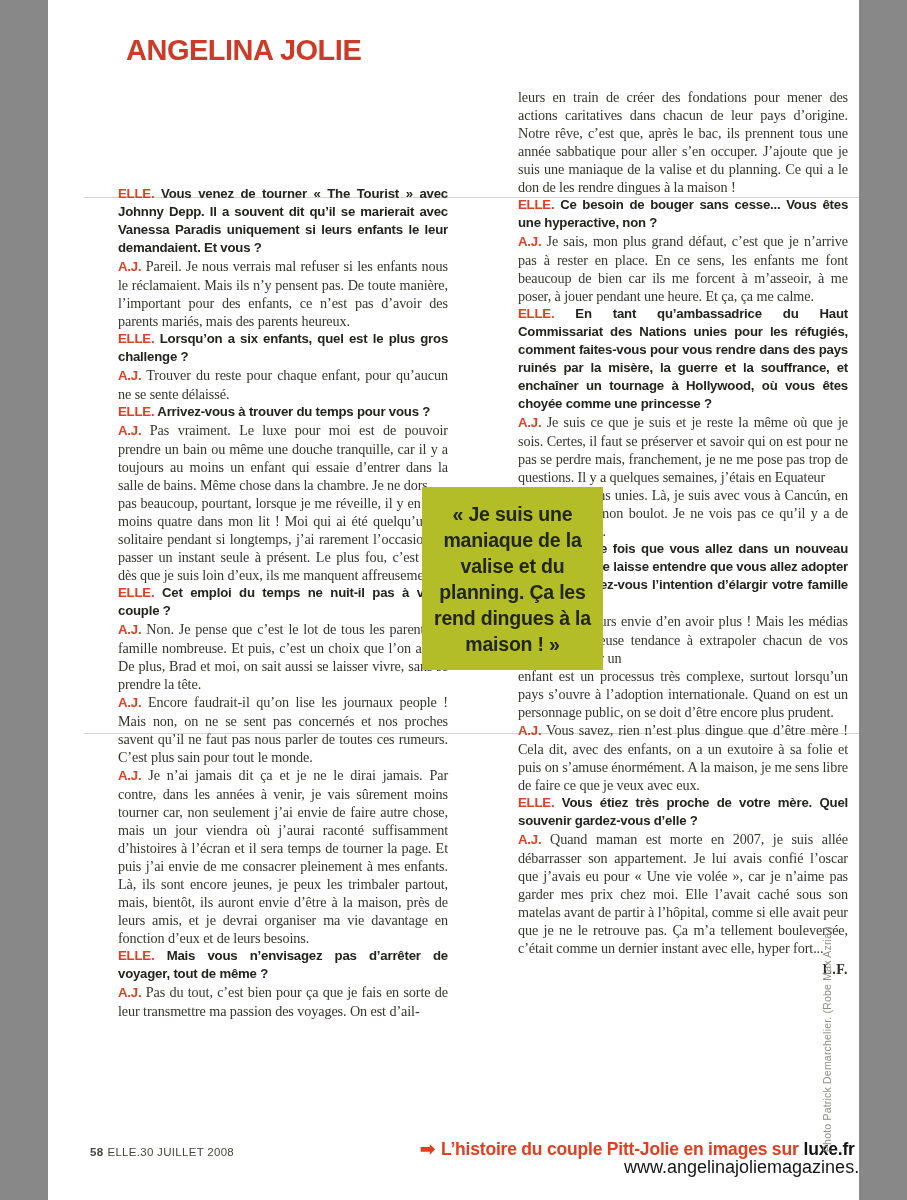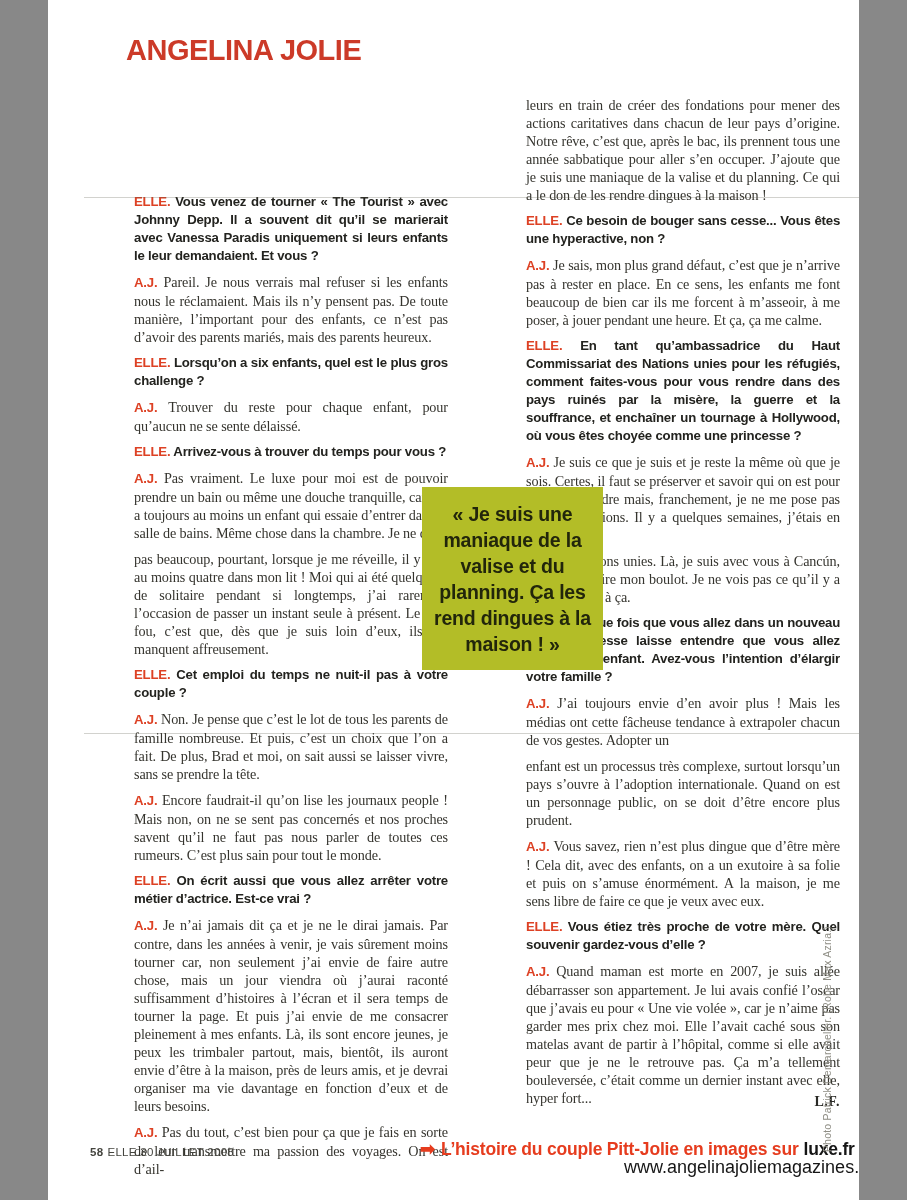--- a/index.html
+++ b/index.html
@@ -8,23 +8,23 @@
     background:#ffffff; overflow:hidden;
     font-family:"Liberation Serif", serif;
   }
   .title {
     position:absolute; left:78px; top:34px;
     font-family:"Liberation Sans", sans-serif; font-weight:bold;
     font-size:29px; letter-spacing:-0.5px; color:#cc3a28;
   }
   .col { position:absolute; width:330px; text-align:justify; color:#35342e;
          font-size:14.2px; line-height:18px; letter-spacing:-0.1px; }
-  .col-left  { left:78px;  top:185px; }
+  .col-left  { left:70px;  top:185px; }
   .col-right { left:470px; top:88px;  }
-  .col p { margin:8px; }
+  .col p { margin:0; }
   p.q { font-family:"Liberation Sans", sans-serif; font-weight:bold;
         font-size:13.2px; color:#23231f; letter-spacing:-0.2px; line-height:18px; }
   .spk { font-family:"Liberation Sans", sans-serif; font-weight:bold;
          font-size:13.2px; color:#dd4124; letter-spacing:-0.2px; }
   .wrapR { margin-right:38px; }
   .wrapL { margin-left:92px; }
   .pullquote {
     position:absolute; left:374px; top:487px; width:181px; height:183px;
     background:#b3bd27; z-index:3; box-sizing:border-box; padding:16px 4px;
     display:flex; align-items:center; justify-content:center; text-align:center;
@@ -75,22 +75,22 @@
     <p class="q"><span class="spk">ELLE.</span> <span>Vous venez de tourner «&nbsp;The Tourist&nbsp;» avec Johnny Depp. Il a souvent dit qu’il se marierait avec Vanessa Paradis uniquement si leurs enfants le leur demandaient. Et vous ?</span></p>
     <p class="a"><span class="spk">A.J.</span> <span>Pareil. Je nous verrais mal refuser si les enfants nous le réclamaient. Mais ils n’y pensent pas. De toute manière, l’important pour des enfants, ce n’est pas d’avoir des parents mariés, mais des parents heureux.</span></p>
     <p class="q"><span class="spk">ELLE.</span> <span>Lorsqu’on a six enfants, quel est le plus gros challenge ?</span></p>
     <p class="a"><span class="spk">A.J.</span> <span>Trouver du reste pour chaque enfant, pour qu’aucun ne se sente délaissé.</span></p>
     <p class="q"><span class="spk">ELLE.</span> <span>Arrivez-vous à trouver du temps pour vous ?</span></p>
     <p class="a"><span class="spk">A.J.</span> <span>Pas vraiment. Le luxe pour moi est de pouvoir prendre un bain ou même une douche tranquille, car il y a toujours au moins un enfant qui essaie d’entrer dans la salle de bains. Même chose dans la chambre. Je ne dors</span></p>
     <p class="a wrapR"><span>pas beaucoup, pourtant, lorsque je me réveille, il y en a au moins quatre dans mon lit ! Moi qui ai été quelqu’un de solitaire pendant si longtemps, j’ai rarement l’occasion de passer un instant seule à présent. Le plus fou, c’est que, dès que je suis loin d’eux, ils me manquent affreusement.</span></p>
     <p class="q wrapR"><span class="spk">ELLE.</span> <span>Cet emploi du temps ne nuit-il pas à votre couple ?</span></p>
     <p class="a"><span class="spk">A.J.</span> <span>Non. Je pense que c’est le lot de tous les parents de famille nombreuse. Et puis, c’est un choix que l’on a fait. De plus, Brad et moi, on sait aussi se laisser vivre, sans se prendre la tête.</span></p>
     <p class="a"><span class="spk">A.J.</span> <span>Encore faudrait-il qu’on lise les journaux people ! Mais non, on ne se sent pas concernés et nos proches savent qu’il ne faut pas nous parler de toutes ces rumeurs. C’est plus sain pour tout le monde.</span></p>
-    <p class="q"><span class="spk">ELLE.</span> <span>On écrit aussi que vous allez arrêter votre métier d’actrice. Est-ce vrai ?</span></p>
     <p class="a"><span class="spk">A.J.</span> <span>Je n’ai jamais dit ça et je ne le dirai jamais. Par contre, dans les années à venir, je vais sûrement moins tourner car, non seulement j’ai envie de faire autre chose, mais un jour viendra où j’aurai raconté suffisamment d’histoires à l’écran et il sera temps de tourner la page. Et puis j’ai envie de me consacrer pleinement à mes enfants. Là, ils sont encore jeunes, je peux les trimbaler partout, mais, bientôt, ils auront envie d’être à la maison, près de leurs amis, et je devrai organiser ma vie davantage en fonction d’eux et de leurs besoins.</span></p>
+    <p class="q"><span class="spk">ELLE.</span> <span>Mais vous n’envisagez pas d’arrêter de voyager, tout de même ?</span></p>
     <p class="a"><span class="spk">A.J.</span> <span>Pas du tout, c’est bien pour ça que je fais en sorte de leur transmettre ma passion des voyages. On est d’ail-</span></p>
   </div>
 
   <div class="col col-right">
     <p class="a"><span>leurs en train de créer des fondations pour mener des actions caritatives dans chacun de leur pays d’origine. Notre rêve, c’est que, après le bac, ils prennent tous une année sabbatique pour aller s’en occuper. J’ajoute que je suis une maniaque de la valise et du planning. Ce qui a le don de les rendre dingues à la maison !</span></p>
     <p class="q"><span class="spk">ELLE.</span> <span>Ce besoin de bouger sans cesse... Vous êtes une hyperactive, non ?</span></p>
     <p class="a"><span class="spk">A.J.</span> <span>Je sais, mon plus grand défaut, c’est que je n’arrive pas à rester en place. En ce sens, les enfants me font beaucoup de bien car ils me forcent à m’asseoir, à me poser, à jouer pendant une heure. Et ça, ça me calme.</span></p>
     <p class="q"><span class="spk">ELLE.</span> <span>En tant qu’ambassadrice du Haut Commissariat des Nations unies pour les réfugiés, comment faites-vous pour vous rendre dans des pays ruinés par la misère, la guerre et la souffrance, et enchaîner un tournage à Hollywood, où vous êtes choyée comme une princesse ?</span></p>
     <p class="a"><span class="spk">A.J.</span> <span>Je suis ce que je suis et je reste la même où que je sois. Certes, il faut se préserver et savoir qui on est pour ne pas se perdre mais, franchement, je ne me pose pas trop de questions. Il y a quelques semaines, j’étais en Equateur</span></p>
     <p class="a wrapL"><span>avec les Nations unies. Là, je suis avec vous à Cancún, en train de faire mon boulot. Je ne vois pas ce qu’il y a de compliqué à ça.</span></p>

